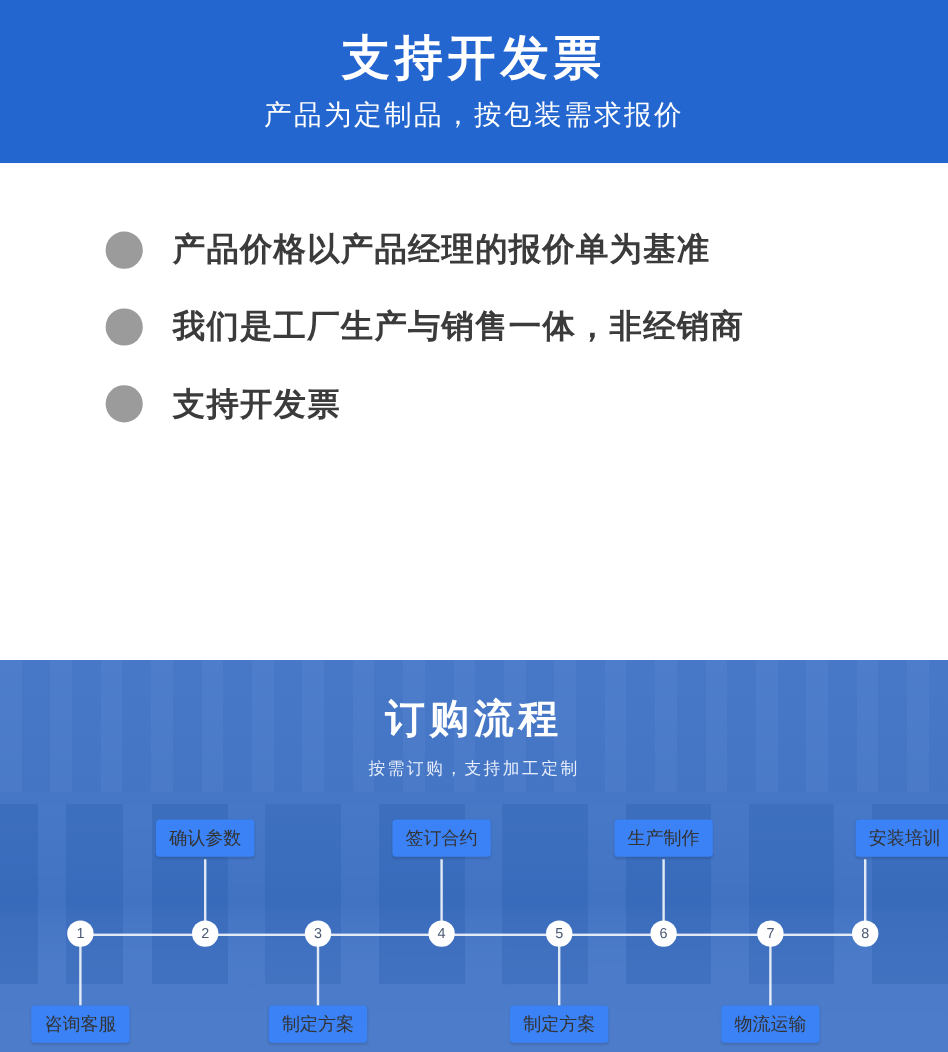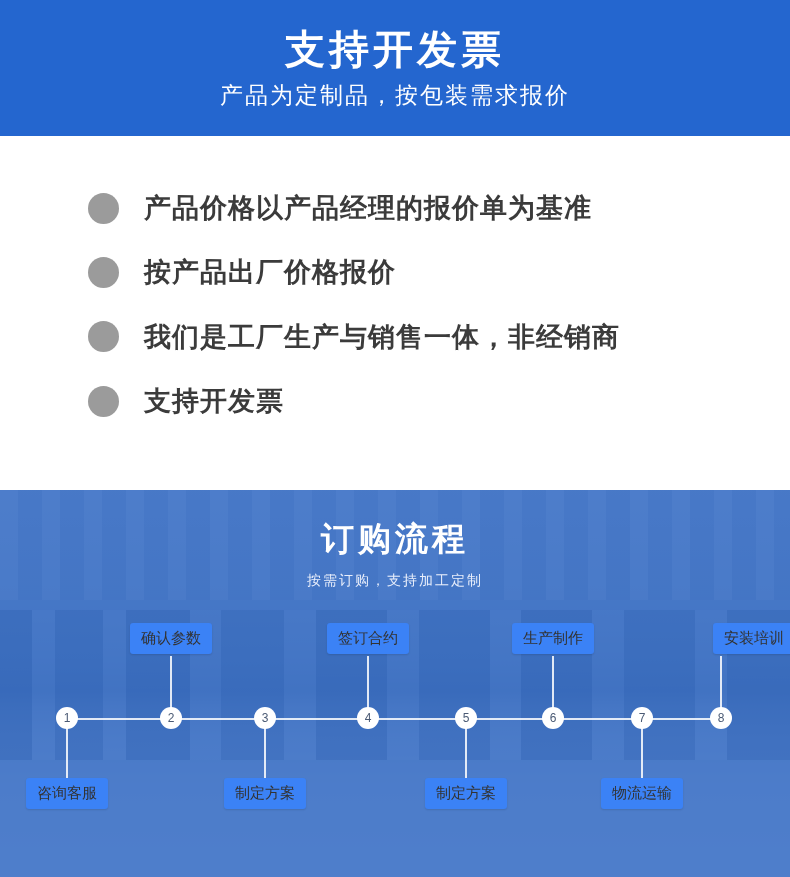--- a/index.html
+++ b/index.html
@@ -37,21 +37,21 @@
     color: #ffffff;
     font-size: 23px;
     font-weight: normal;
     letter-spacing: 2px;
     line-height: 1.2;
   }
 
   
   .bullets {
     width: 790px;
-    height: 354px;
+    height: 414px;
     background: #ffffff;
     box-sizing: border-box;
     padding: 56px 60px 0 88px;
   }
   .bullet-row {
     display: flex;
     align-items: center;
     margin-bottom: 32px;
   }
   .bullet-dot {
@@ -206,24 +206,20 @@
   <div class="notice-subtitle">产品为定制品，按包装需求报价</div>
 </div>
 
 <div class="bullets">
   <div class="bullet-row">
     <span class="bullet-dot"></span>
     <span class="bullet-text">产品价格以产品经理的报价单为基准</span>
   </div>
   <div class="bullet-row">
     <span class="bullet-dot"></span>
-    <span class="bullet-text">按产品出厂价格报价</span>
-  </div>
-  <div class="bullet-row">
-    <span class="bullet-dot"></span>
     <span class="bullet-text">我们是工厂生产与销售一体，非经销商</span>
   </div>
   <div class="bullet-row">
     <span class="bullet-dot"></span>
     <span class="bullet-text">支持开发票</span>
   </div>
 </div>
 
 <div class="flow">
   <div class="flow-photo"></div>

